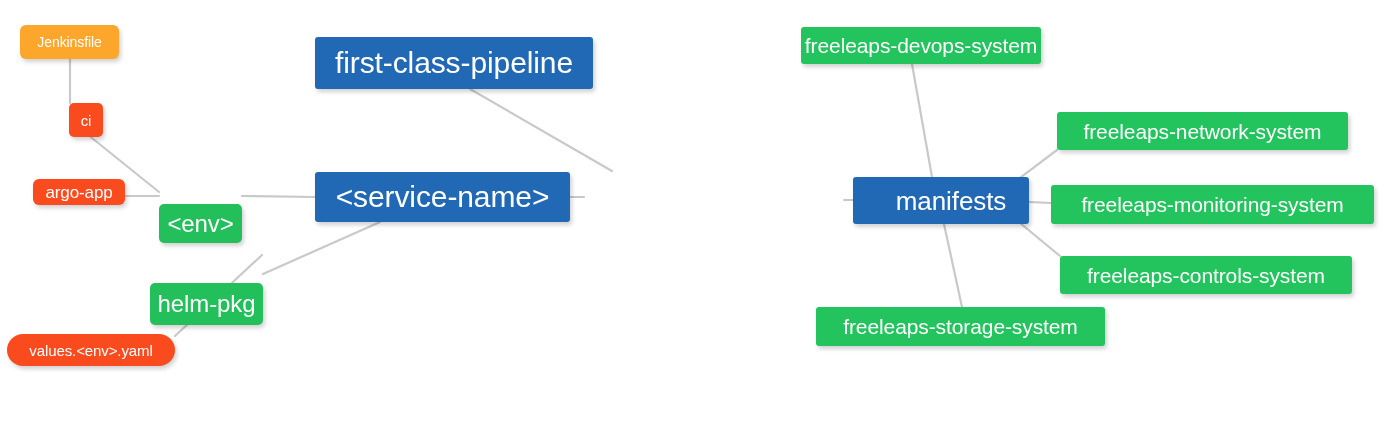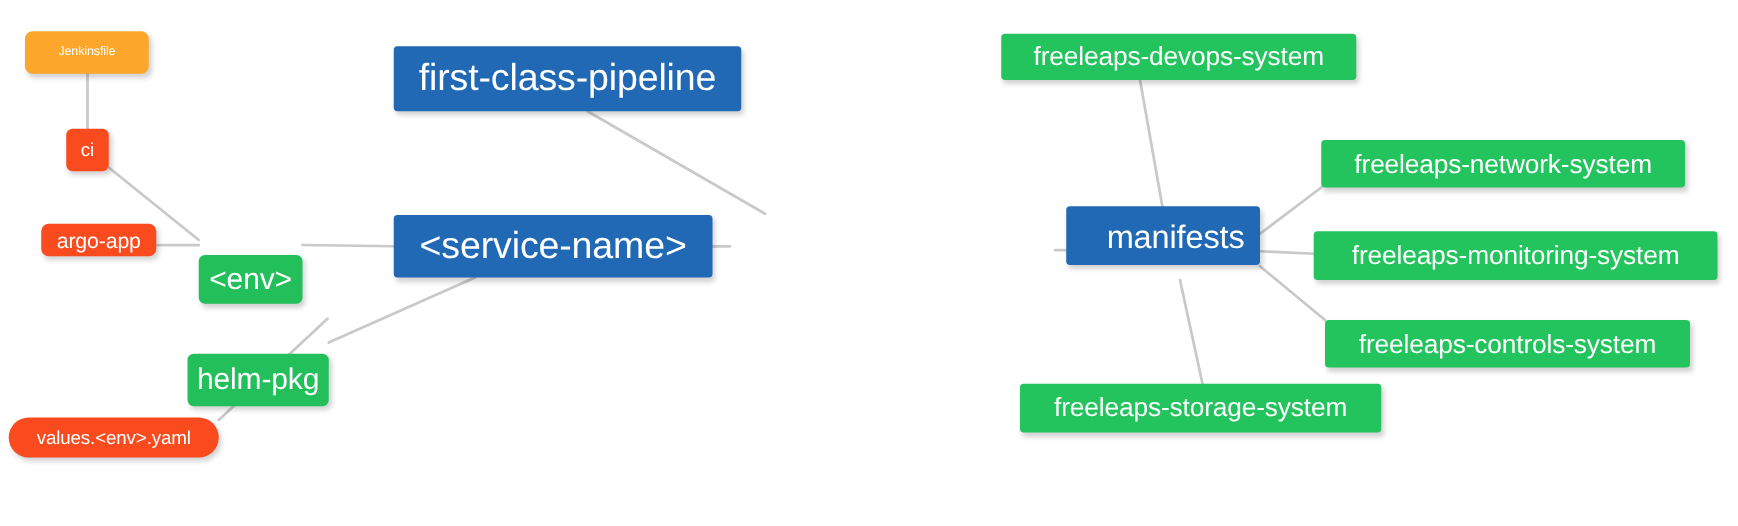--- a/index.html
+++ b/index.html
@@ -65,21 +65,21 @@
     border-radius: 3px;
   }
   .node.green-mid {
     background: #22bf5b;
     font-size: 24px;
     border-radius: 5px;
     margin-top: 28px;
   }
   .node.orange {
     background: #fca62b;
-    font-size: 10px;
+    font-size: 14px;
     border-radius: 6px;
   }
   .node.red {
     background: #fa4b1e;
     font-size: 17px;
     border-radius: 6px;
   }
   .node.red.small {
     font-size: 15px;
     border-radius: 5px;
@@ -101,45 +101,45 @@
       <path d="M 844,200 L 853,200" stroke="#c9c9c9" stroke-width="2.2" fill="none" stroke-linecap="round"></path>
       <path d="M 932,177 L 912,64" stroke="#c9c9c9" stroke-width="2.2" fill="none" stroke-linecap="round"></path>
       <path d="M 1008,187 L 1057,150" stroke="#c9c9c9" stroke-width="2.2" fill="none" stroke-linecap="round"></path>
       <path d="M 1008,201 L 1051,203" stroke="#c9c9c9" stroke-width="2.2" fill="none" stroke-linecap="round"></path>
       <path d="M 1008,213 L 1060,256" stroke="#c9c9c9" stroke-width="2.2" fill="none" stroke-linecap="round"></path>
       <path d="M 944,224 L 962,307" stroke="#c9c9c9" stroke-width="2.2" fill="none" stroke-linecap="round"></path>
     </svg>
 <div class="node orange" style="left: 20px; top: 25px; width: 99px; height: 34px;">
       <span>Jenkinsfile</span>
     </div>
-    <div class="node red small" style="left: 53px; top: 103px; width: 34px; height: 34px;">
+    <div class="node red small" style="left: 69px; top: 103px; width: 34px; height: 34px;">
       <span>ci</span>
     </div>
     <div class="node red" style="left: 33px; top: 179px; width: 92px; height: 26px;">
       <span>argo-app</span>
     </div>
     <div class="node green-mid" style="left: 159px; top: 176px; width: 83px; height: 39px;">
       <span>&lt;env&gt;</span>
     </div>
     <div class="node green-mid" style="left: 150px; top: 255px; width: 113px; height: 42px;">
       <span>helm-pkg</span>
     </div>
     <div class="node red small" style="left: 7px; top: 334px; width: 168px; height: 32px; border-radius: 16px;">
       <span>values.&lt;env&gt;.yaml</span>
     </div>
     <div class="node lvl1 big" style="left: 315px; top: 37px; width: 278px; height: 52px;">
       <span>first-class-pipeline</span>
     </div>
     <div class="node lvl1 big" style="left: 315px; top: 172px; width: 255px; height: 50px;">
       <span>&lt;service-name&gt;</span>
     </div>
-    <div class="node lvl1" style="left: 853px; top: 165px; width: 155px; height: 47px; padding-left: 20px;">
+    <div class="node lvl1" style="left: 853px; top: 177px; width: 176px; height: 47px; padding-left: 20px;">
       <span>manifests</span>
     </div>
-    <div class="node leaf-green" style="left: 801px; top: 27px; width: 284px; height: 37px;">
+    <div class="node leaf-green" style="left: 801px; top: 27px; width: 240px; height: 37px;">
       <span>freeleaps-devops-system</span>
     </div>
     <div class="node leaf-green" style="left: 1057px; top: 112px; width: 291px; height: 38px;">
       <span>freeleaps-network-system</span>
     </div>
     <div class="node leaf-green" style="left: 1051px; top: 185px; width: 323px; height: 39px; align-items: center;">
       <span>freeleaps-monitoring-system</span>
     </div>
     <div class="node leaf-green" style="left: 1060px; top: 256px; width: 292px; height: 38px;">
       <span>freeleaps-controls-system</span>

